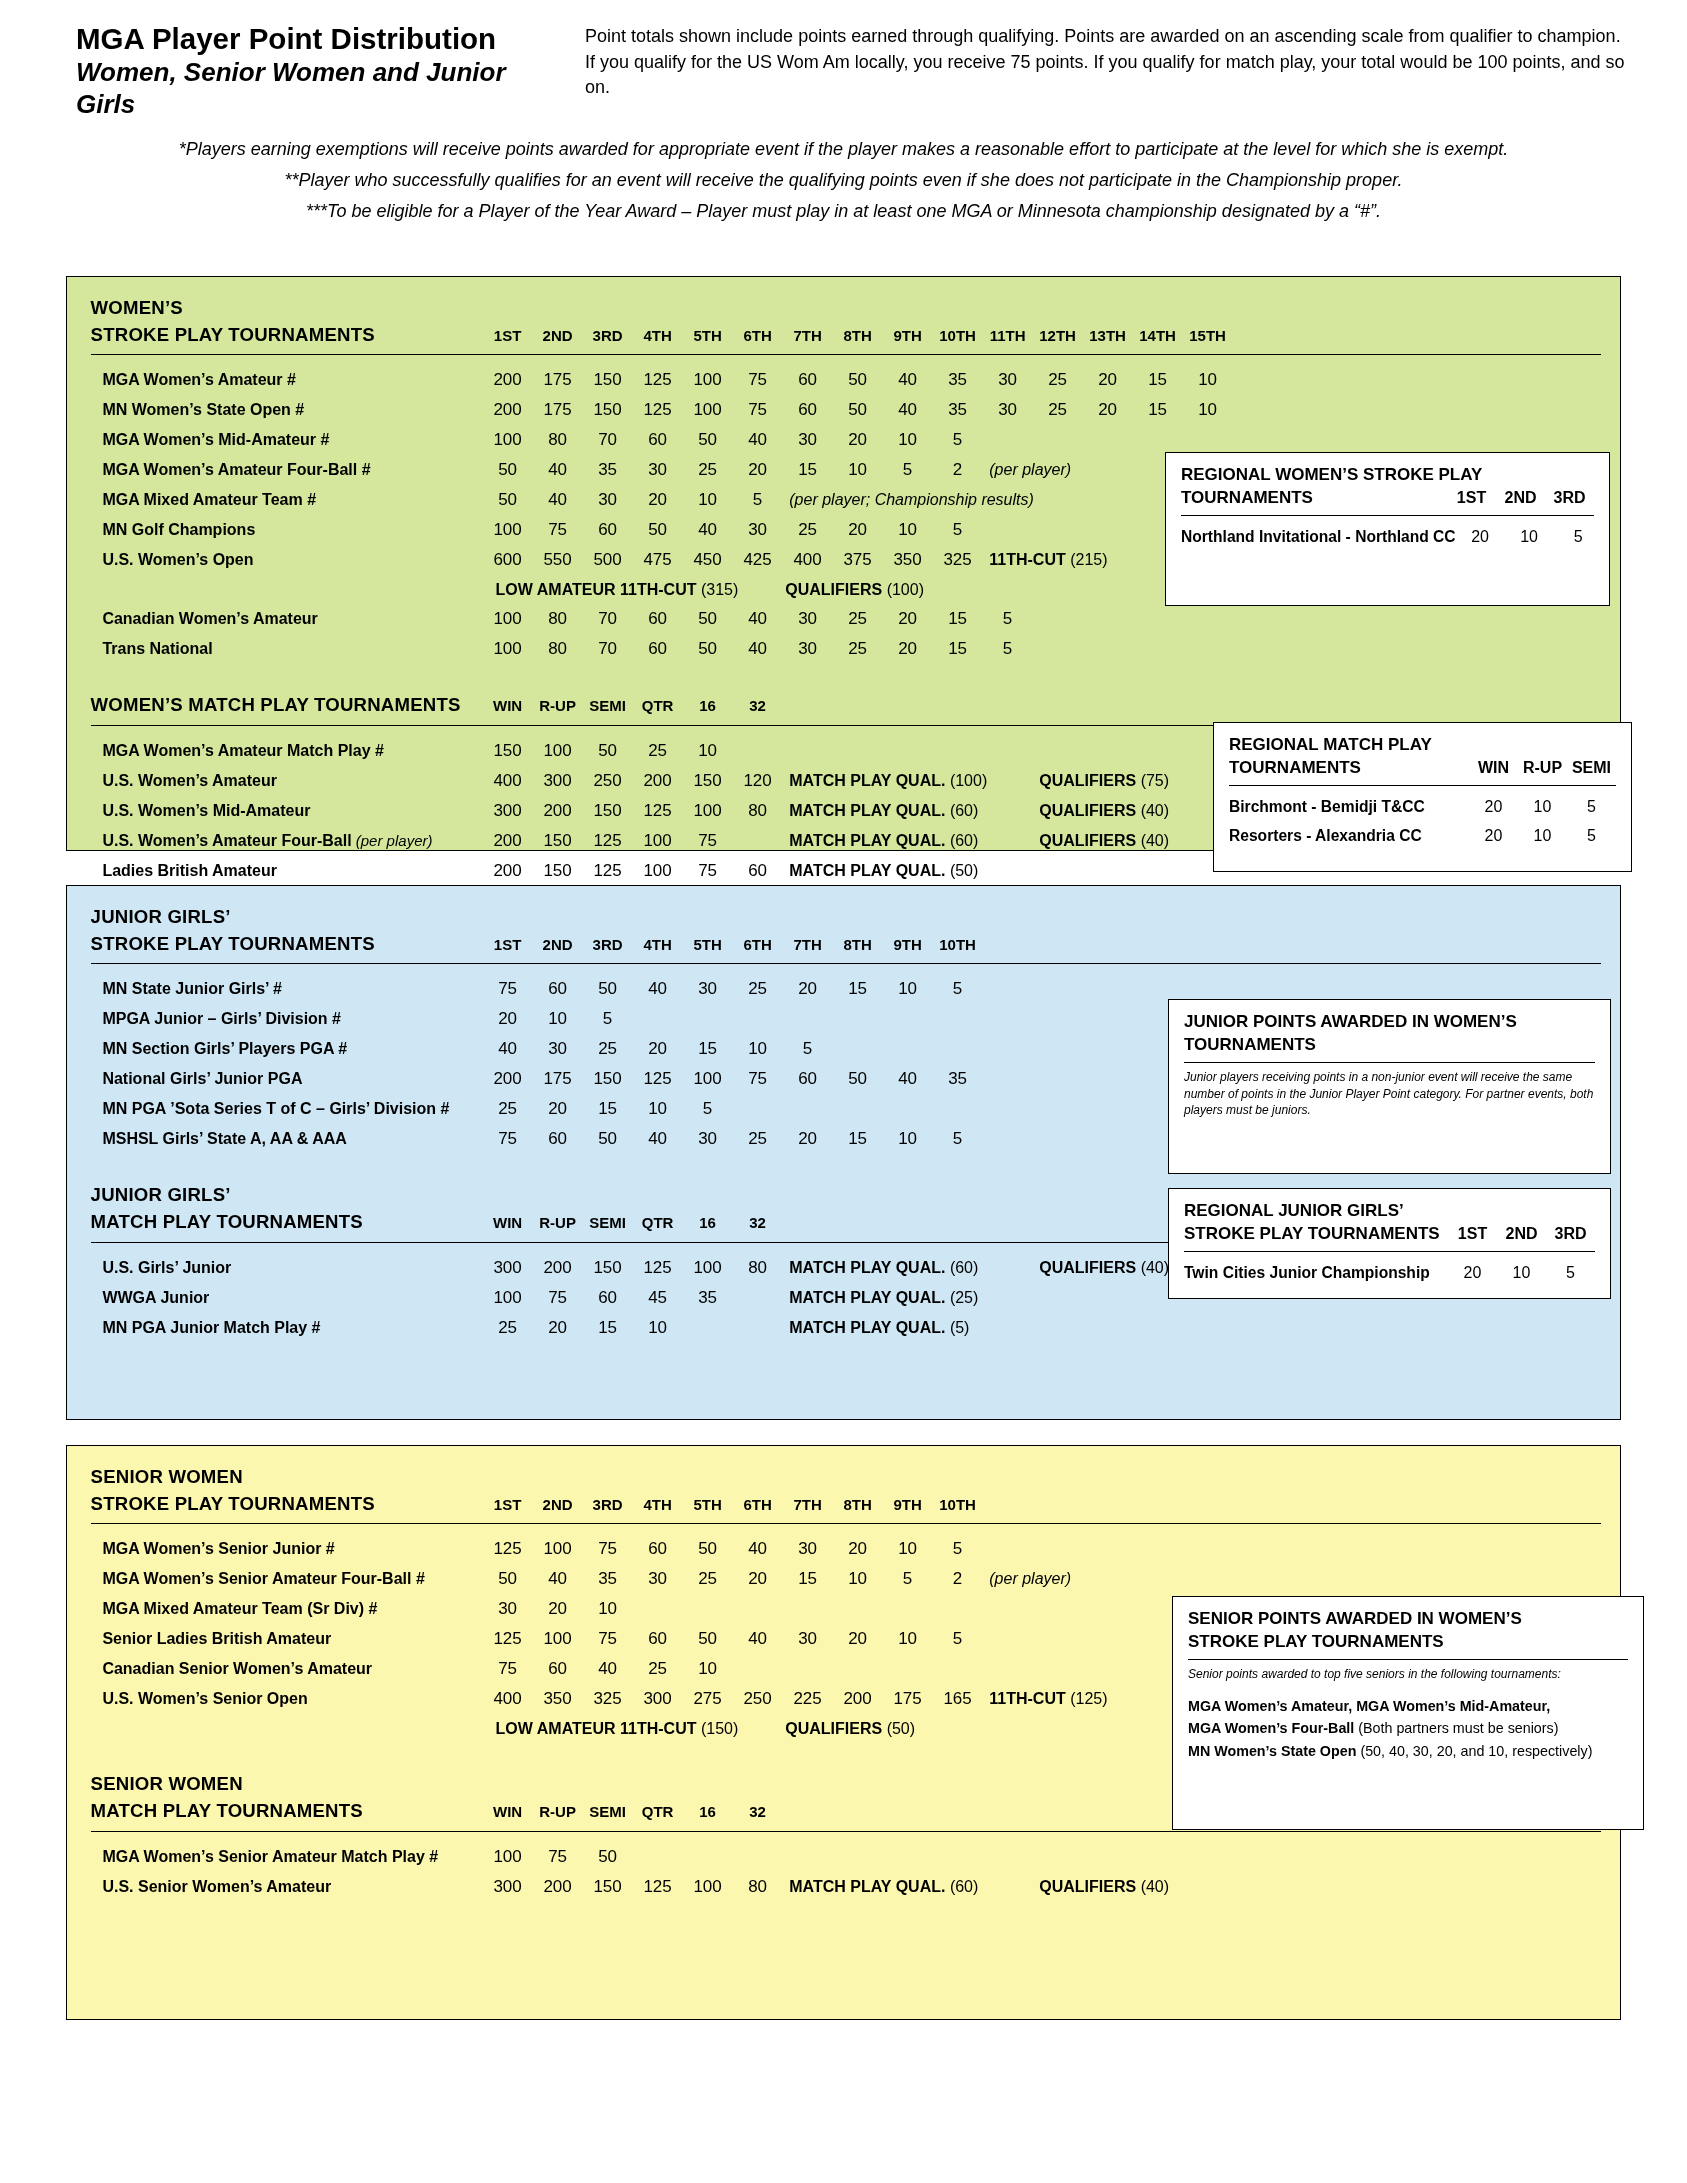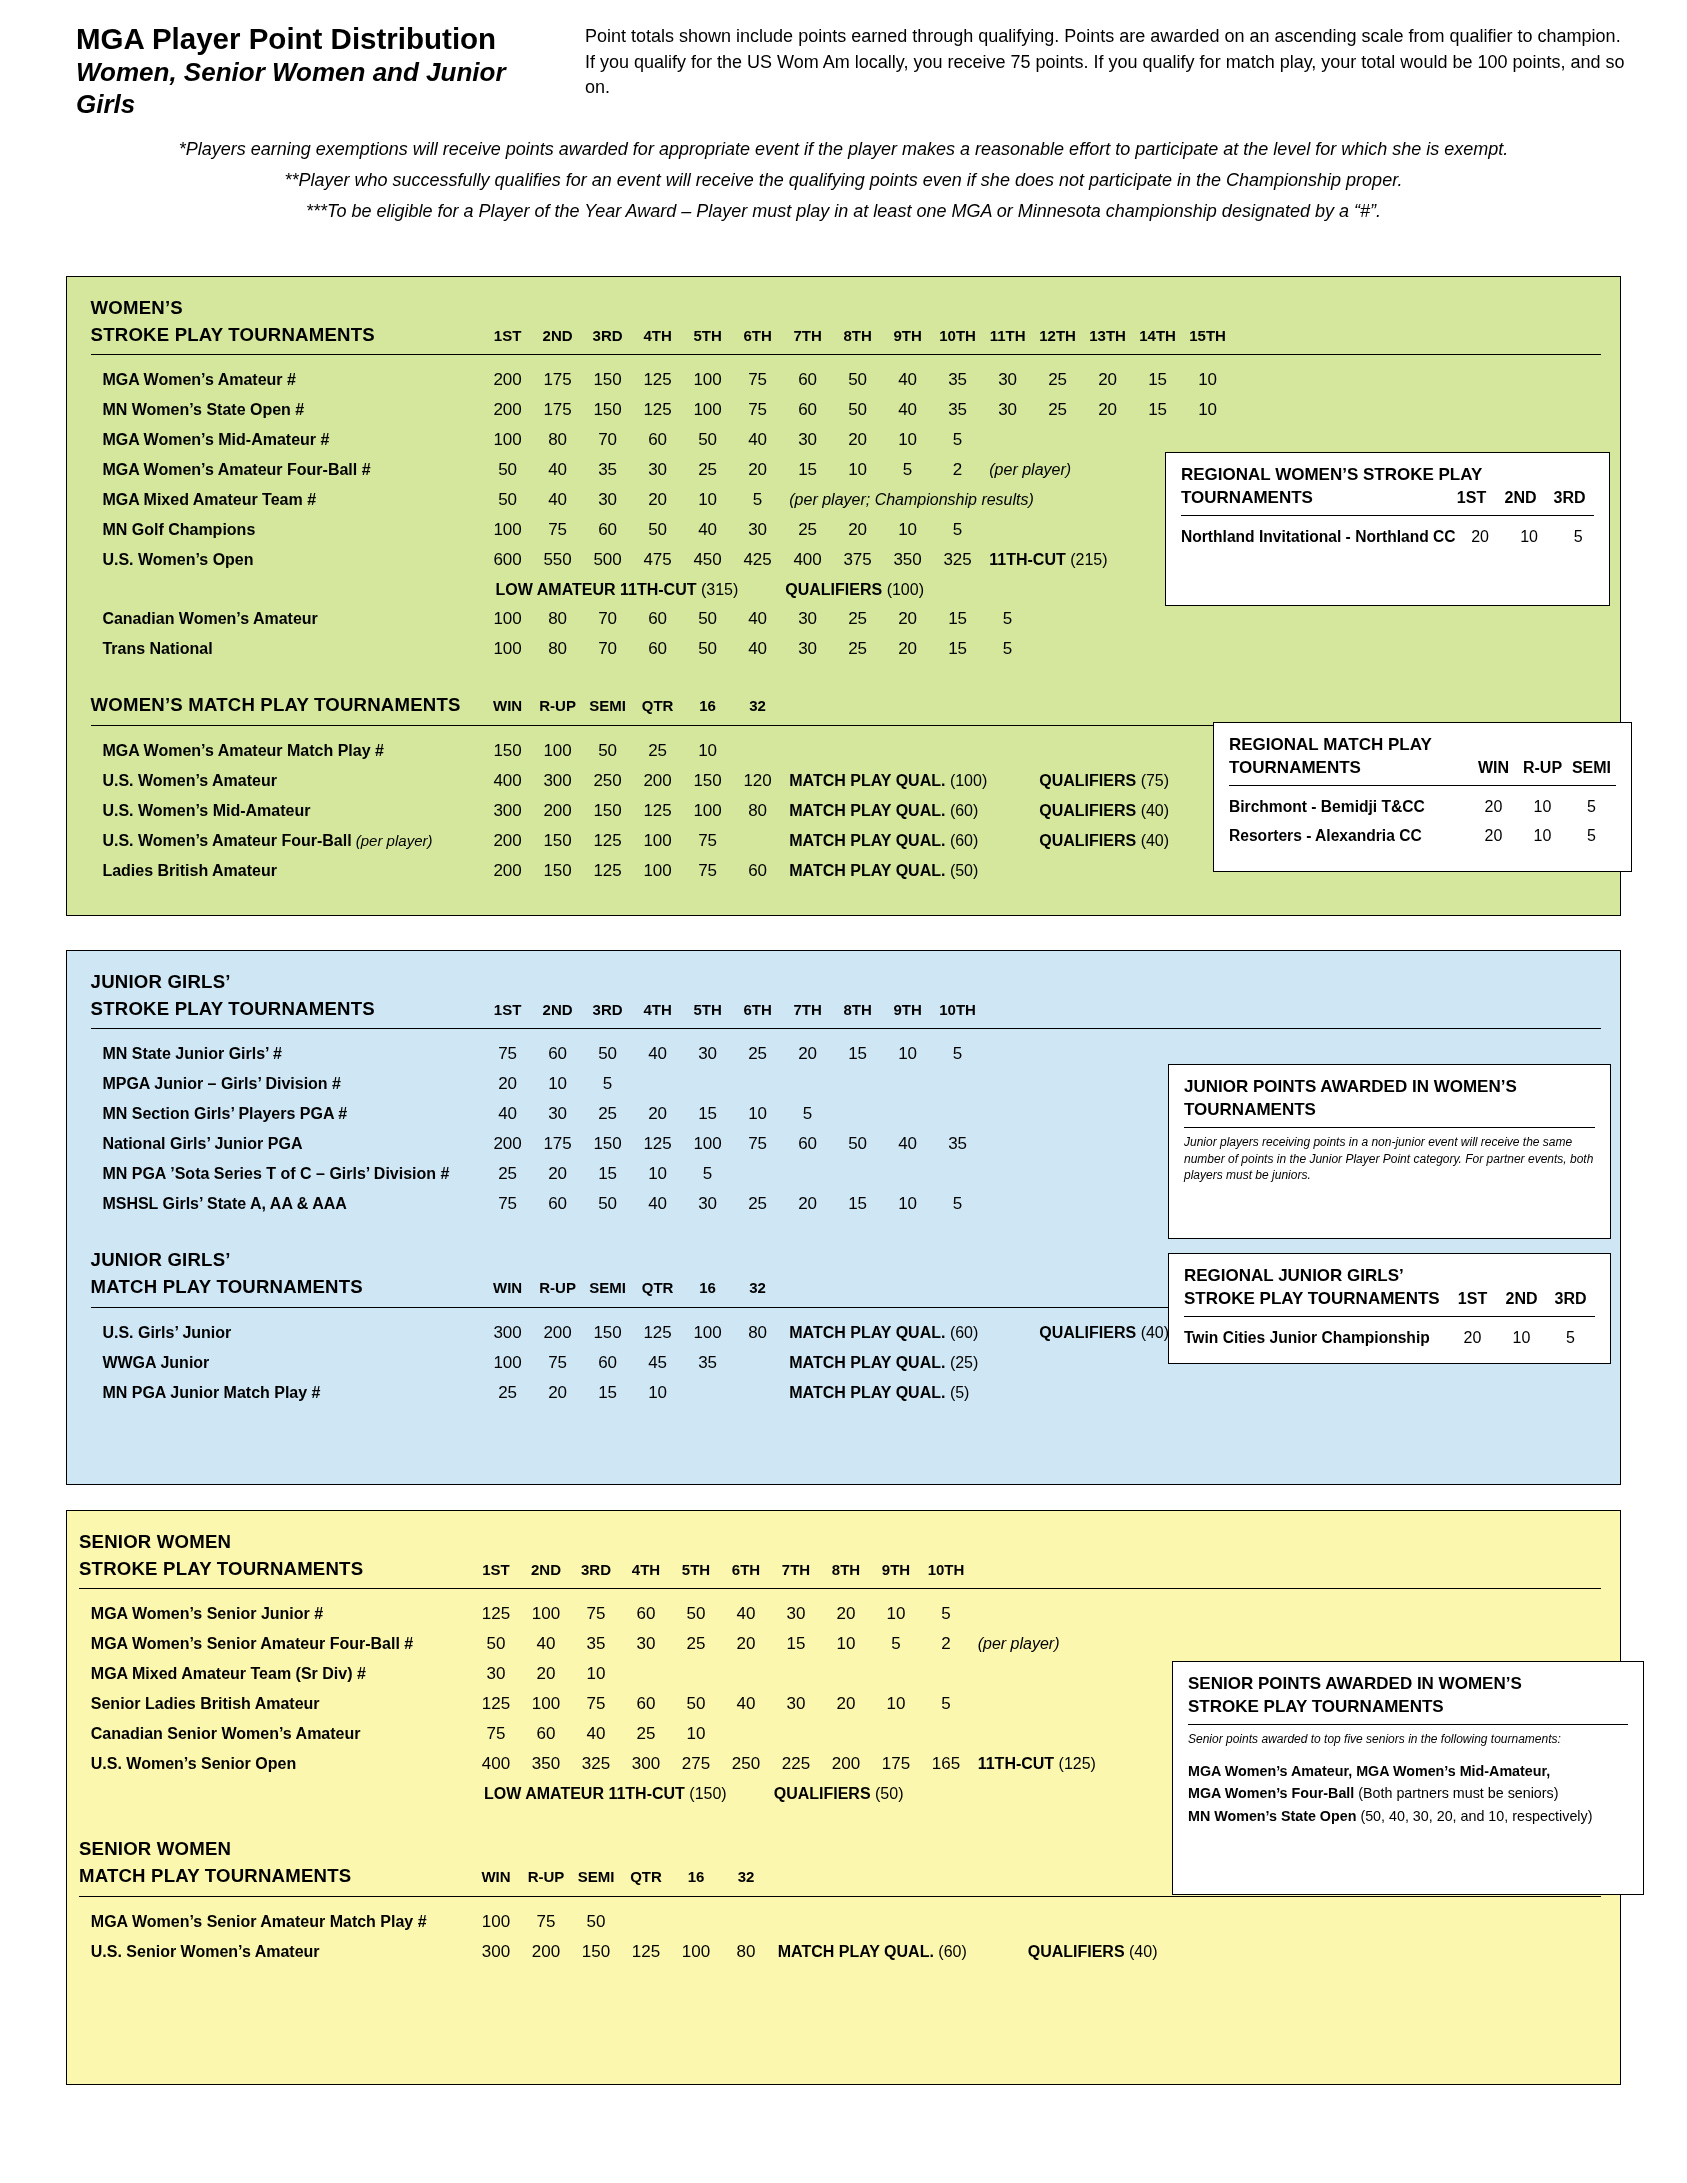--- a/index.html
+++ b/index.html
@@ -15,21 +15,21 @@
   .header-left { width:472px; flex:none; }
   .doc-title { font-size:29.5px; font-weight:bold; line-height:35px; }
   .doc-subtitle { font-size:26px; font-weight:bold; font-style:italic; line-height:32px; }
   .intro { flex:1; font-size:18px; line-height:1.4; padding-top:3.4px; }
 
   .notes { text-align:center; font-style:italic; font-size:18px; margin-top:13.5px; }
   .notes > div { line-height:31px; }
 
   
   .section { position:relative; margin:0 66px; border:1.7px solid #000; padding:17px 18.6px 0 23.6px; }
-  #section-women  { margin-top:49px; height:640px; }
+  #section-women  { margin-top:49px; height:575px; }
   #section-junior { margin-top:34px; height:535px; }
   #section-senior { margin-top:25px; height:575px; }
 
   .ptable { position:relative; }
   .ptable.match { margin-top:27px; }
   .sec-title { font-size:18.6px; font-weight:bold; line-height:27px; letter-spacing:0.2px; }
   .thdr { display:flex; align-items:baseline; }
   .hlabel { width:392px; flex:none; }
   .cell { width:50px; flex:none; text-align:center; font-size:17px; }
   .colhead { font-size:15px; font-weight:bold; }
@@ -479,21 +479,21 @@
           </div>
           <div class="rule"></div>
           <div class="trow">
             <div class="blabel">Twin Cities Junior Championship</div>
             <div class="bcell">20</div>
             <div class="bcell">10</div>
             <div class="bcell">5</div>
           </div>
         </div>
       </section>
-      <section class="section" id="section-senior" style="background: rgb(252, 247, 174); padding-left: 12px;">
+      <section class="section" id="section-senior" style="background: rgb(252, 247, 174);">
         <div class="ptable">
           <div class="sec-title">SENIOR WOMEN</div>
           <div class="thdr">
             <div class="sec-title hlabel">STROKE PLAY TOURNAMENTS</div>
             <div class="cell colhead">1ST</div>
             <div class="cell colhead">2ND</div>
             <div class="cell colhead">3RD</div>
             <div class="cell colhead">4TH</div>
             <div class="cell colhead">5TH</div>
             <div class="cell colhead">6TH</div>

